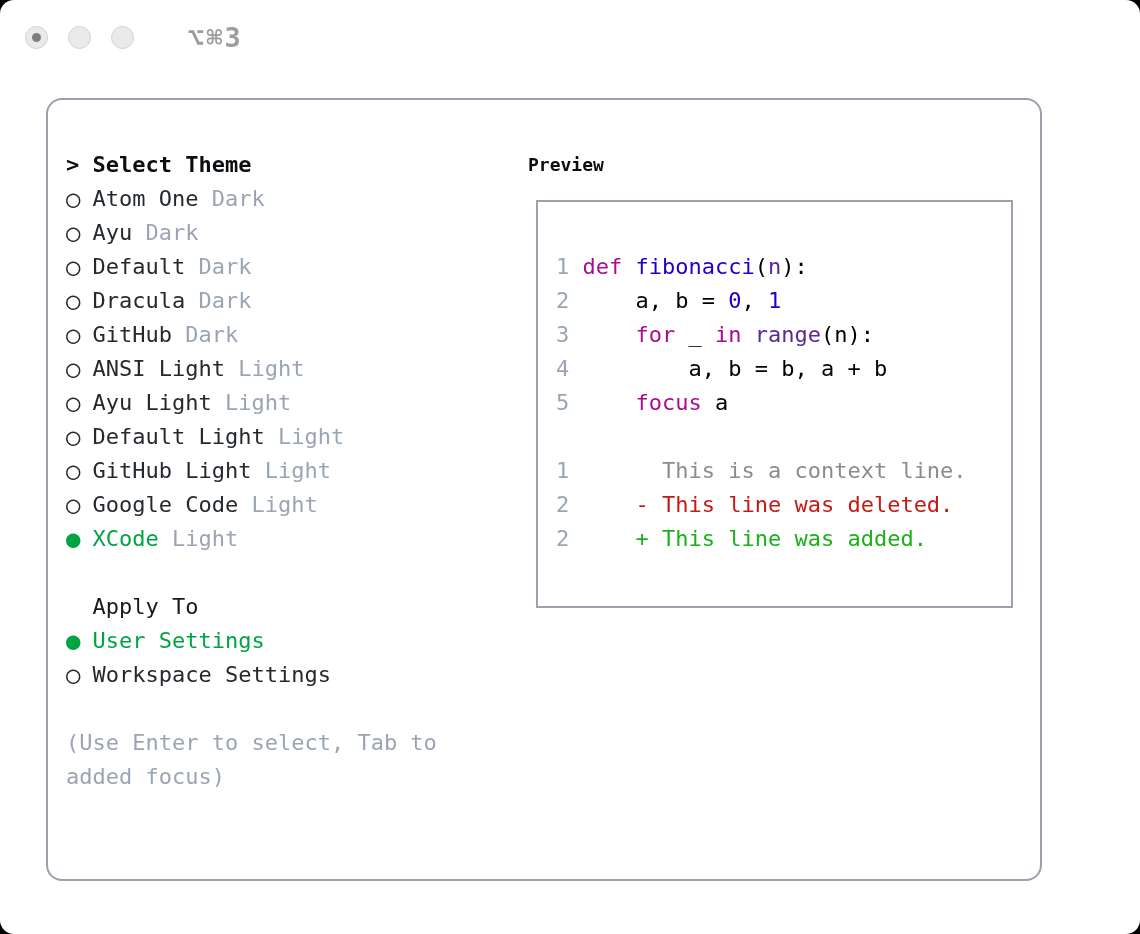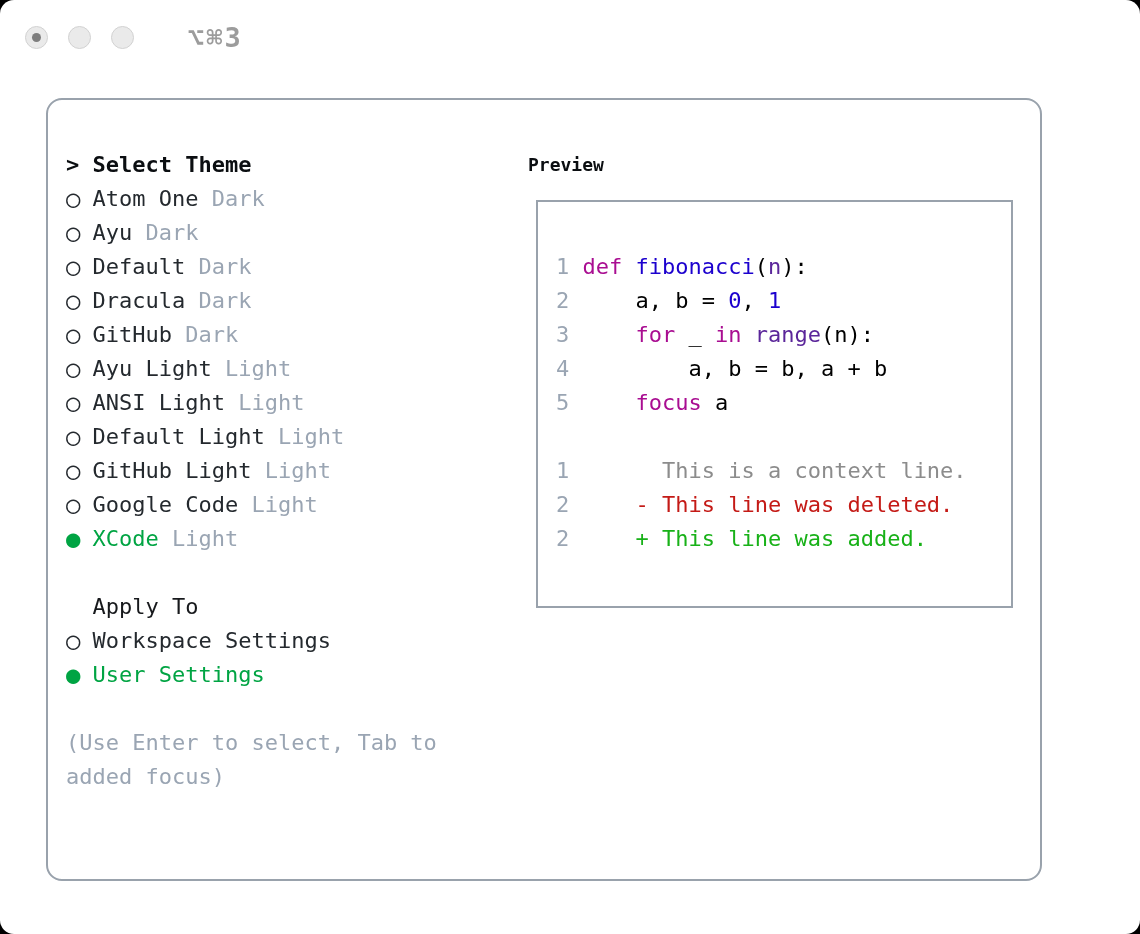--- a/index.html
+++ b/index.html
@@ -69,35 +69,35 @@
 
     <div class="left-col">
       <div class="row hdr"><span class="marker">&gt;</span><span>Select Theme</span></div>
 
       <div id="theme-items">
           <div class="row"><span class="marker unsel">○</span><span class="name">Atom One</span> <span class="tag">Dark</span></div>
           <div class="row"><span class="marker unsel">○</span><span class="name">Ayu</span> <span class="tag">Dark</span></div>
           <div class="row"><span class="marker unsel">○</span><span class="name">Default</span> <span class="tag">Dark</span></div>
           <div class="row"><span class="marker unsel">○</span><span class="name">Dracula</span> <span class="tag">Dark</span></div>
           <div class="row"><span class="marker unsel">○</span><span class="name">GitHub</span> <span class="tag">Dark</span></div>
+          <div class="row"><span class="marker unsel">○</span><span class="name">ANSI Light</span> <span class="tag">Light</span></div>
           <div class="row"><span class="marker unsel">○</span><span class="name">Ayu Light</span> <span class="tag">Light</span></div>
-          <div class="row"><span class="marker unsel">○</span><span class="name">ANSI Light</span> <span class="tag">Light</span></div>
           <div class="row"><span class="marker unsel">○</span><span class="name">Default Light</span> <span class="tag">Light</span></div>
           <div class="row"><span class="marker unsel">○</span><span class="name">GitHub Light</span> <span class="tag">Light</span></div>
           <div class="row"><span class="marker unsel">○</span><span class="name">Google Code</span> <span class="tag">Light</span></div>
           <div class="row selected"><span class="marker sel">●</span><span class="name">XCode</span> <span class="tag">Light</span></div>
         </div>
 
       <div class="row"></div>
 
       <div class="row hdr2"><span class="marker"></span><span>Apply To</span></div>
 
       <div id="apply-options">
+          <div class="row selected"><span class="marker sel">●</span><span class="name">User Settings</span></div>
           <div class="row"><span class="marker unsel">○</span><span class="name">Workspace Settings</span></div>
-          <div class="row selected"><span class="marker sel">●</span><span class="name">User Settings</span></div>
         </div>
 
       <div class="row"></div>
 
       <div class="row help">(Use Enter to select, Tab to</div>
       <div class="row help">added focus)</div>
     </div>
 
     <div class="preview-header">Preview</div>
 

